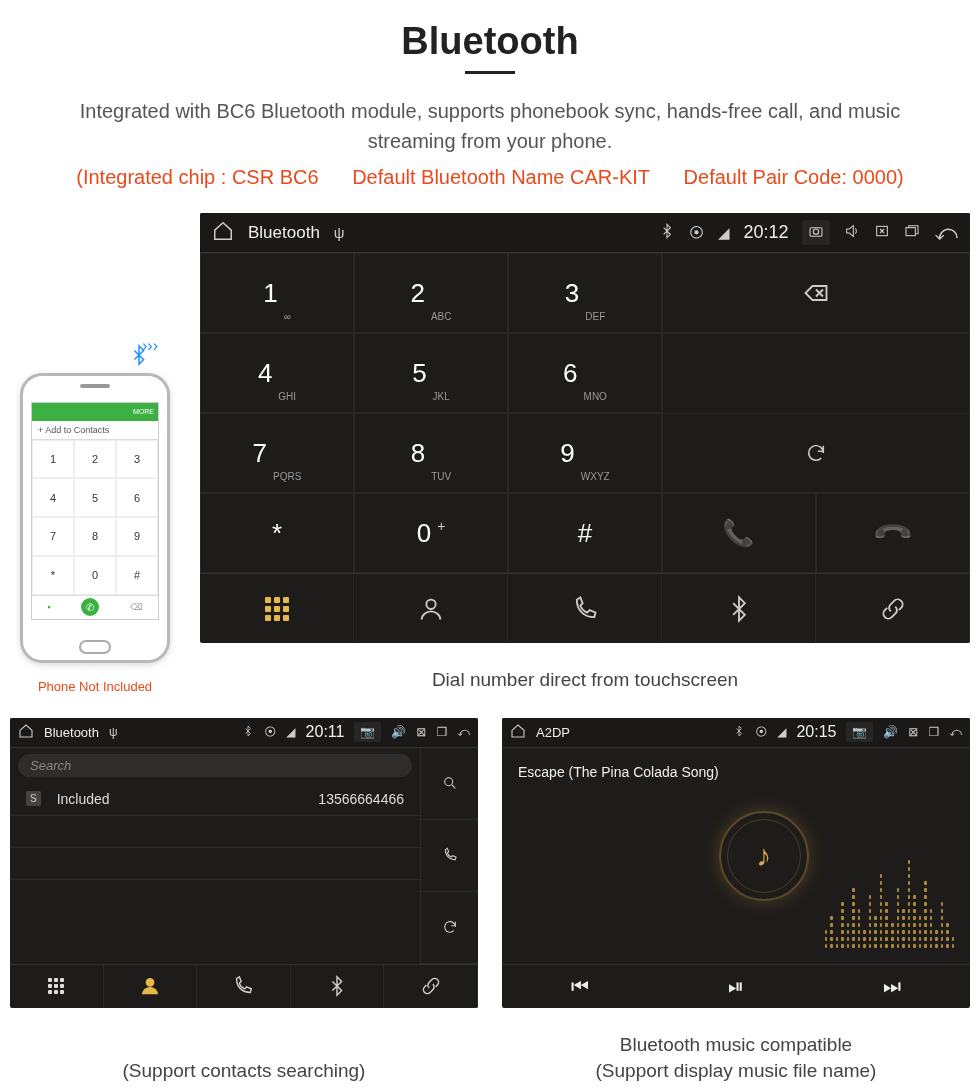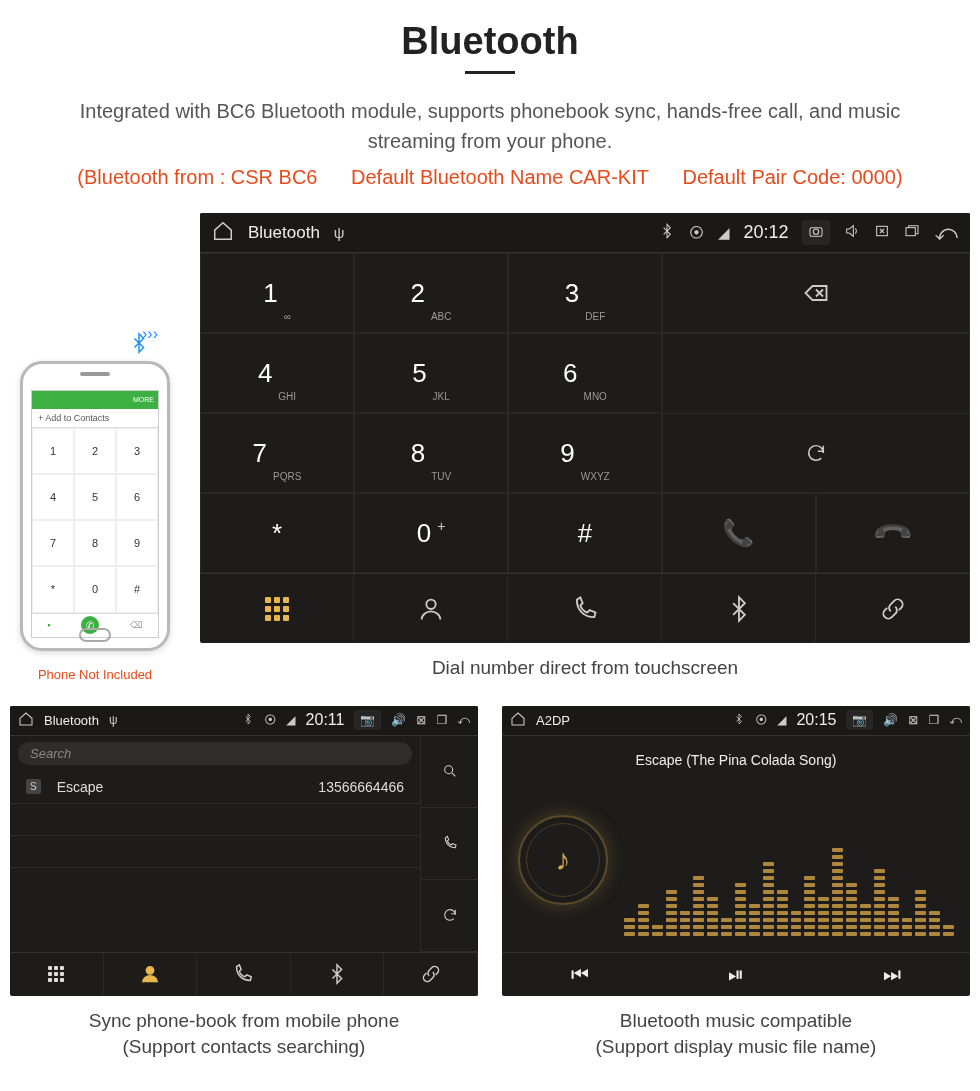--- a/index.html
+++ b/index.html
@@ -3,27 +3,27 @@
 <meta charset="utf-8">
 <style>
 *{box-sizing:border-box;margin:0;padding:0;font-family:Arial,Helvetica,sans-serif}
 body{width:980px;background:#fff;color:#333;padding:20px 10px}
 .title{text-align:center;font-size:38px;font-weight:700;color:#222;margin-bottom:8px}
 .title-underline{width:50px;height:3px;background:#222;margin:6px auto 22px}
 .subtitle{text-align:center;font-size:20px;color:#555;line-height:1.5;margin-bottom:10px;padding:0 40px}
 .redline{text-align:center;font-size:20px;color:#e84a1c;margin-bottom:24px}
 .redline span{margin:0 14px}
 .row{display:flex;gap:20px;margin-bottom:10px}
-.caption{text-align:center;font-size:19px;color:#444;margin-top:12px;line-height:1.4}
+.caption{text-align:center;font-size:19px;color:#444;margin-top:24px;line-height:1.4}
 
 
 .phone-col{width:170px;flex-shrink:0;display:flex;flex-direction:column;align-items:center;justify-content:flex-end}
 .bt-signal{align-self:flex-end;margin-right:30px;color:#1e90ff;font-size:28px;position:relative}
 .bt-signal .waves{position:absolute;top:-4px;left:14px;font-size:16px;color:#1e90ff}
-.phone-frame{width:150px;height:290px;border:3px solid #b8b8b8;border-radius:22px;background:#fff;padding:26px 8px 10px;position:relative;box-shadow:0 2px 6px rgba(0,0,0,.15)}
+.phone-frame{width:150px;height:290px;border:3px solid #b8b8b8;border-radius:22px;background:#fff;padding:26px 8px 40px;position:relative;box-shadow:0 2px 6px rgba(0,0,0,.15)}
 .phone-frame .speaker{position:absolute;top:8px;left:50%;transform:translateX(-50%);width:30px;height:4px;background:#999;border-radius:2px}
 .phone-frame .home-btn{position:absolute;bottom:6px;left:50%;transform:translateX(-50%);width:32px;height:14px;border:2px solid #aaa;border-radius:8px}
 .phone-screen{height:100%;border:1px solid #ccc;font-size:9px;display:flex;flex-direction:column}
 .ps-top{background:#3cb043;height:18px}
 .ps-add{padding:4px 6px;border-bottom:1px solid #ddd;font-size:9px;color:#555}
 .ps-pad{flex:1;display:grid;grid-template-columns:repeat(3,1fr)}
 .ps-pad div{border:1px solid #eee;display:flex;align-items:center;justify-content:center;font-size:11px;color:#333}
 .ps-bot{height:24px;display:flex;align-items:center;justify-content:space-around;border-top:1px solid #ddd}
 .ps-bot .dial{width:18px;height:18px;background:#3cb043;border-radius:50%;color:#fff;display:flex;align-items:center;justify-content:center;font-size:10px}
 .phone-note{color:#e84a1c;font-size:13px;margin-top:16px}
@@ -69,21 +69,21 @@
 
 .pb-body{display:flex;height:216px}
 .pb-left{flex:1;display:flex;flex-direction:column}
 .pb-search{margin:6px 8px;background:#2f2d2b;border-radius:12px;padding:4px 12px;color:#888;font-size:13px;font-style:italic}
 .pb-row{padding:8px 16px;border-bottom:1px solid #2e2c2a;display:flex;gap:16px;align-items:center;font-size:14px}
 .pb-row .tag{background:#444;color:#ccc;font-size:10px;padding:2px 4px;border-radius:2px}
 .pb-right{width:58px;display:flex;flex-direction:column;border-left:1px solid #2e2c2a}
 .pb-right .rbtn{flex:1;display:flex;align-items:center;justify-content:center;font-size:18px;color:#ccc;border-bottom:1px solid #2e2c2a;cursor:pointer}
 
 
-.a2-body{height:216px;display:flex;flex-direction:column;padding:10px 16px}
+.a2-body{height:216px;display:flex;flex-direction:row;padding:10px 16px}
 .a2-song{text-align:center;color:#eee;font-size:14px;margin:6px 0 10px}
 .a2-viz{flex:1;display:flex;align-items:flex-end;gap:16px}
 .a2-disc{width:90px;height:90px;border-radius:50%;border:2px solid #5a4a28;display:flex;align-items:center;justify-content:center;align-self:center;position:relative;box-shadow:0 0 18px rgba(214,168,76,.25)}
 .a2-disc::before{content:"";position:absolute;inset:6px;border:1px solid #4a3d22;border-radius:50%}
 .a2-disc .note{color:#d6a84c;font-size:30px}
 .a2-bars{flex:1;display:flex;align-items:flex-end;gap:3px;height:100px;padding-bottom:6px}
 .a2-bars span{flex:1;display:flex;flex-direction:column-reverse;gap:3px}
 .a2-bars i{display:block;width:100%;height:4px;background:#c79a42;border-radius:1px;opacity:.85}
 .a2-ctrl{height:44px;display:flex;border-top:1px solid #333}
 .a2-ctrl .cbtn{flex:1;display:flex;align-items:center;justify-content:center;font-size:20px;color:#eee;cursor:pointer}
@@ -99,21 +99,21 @@
 .row2{display:flex;gap:24px;margin-top:24px}
 .col{flex:1}
 </style>
 </head>
 <body>
 
 <h1 class="title">Bluetooth</h1>
 <div class="title-underline"></div>
 <p class="subtitle">Integrated with BC6 Bluetooth module, supports phonebook sync, hands-free call, and music streaming from your phone.</p>
 <p class="redline">
-  <span>(Bluetooth from : CSR BC6</span>
+  <span>(Integrated chip : CSR BC6</span>
   <span>Default Bluetooth Name CAR-KIT</span>
   <span>Default Pair Code: 0000)</span>
 </p>
 
 <div class="row">
 
   <div class="phone-col">
     <div class="bt-signal">
       <svg class="svg-ico" viewBox="0 0 24 24" style="stroke:#1e90ff">
           <path d="M7 7l10 10-5 5V2l5 5L7 17"></path>
@@ -319,21 +319,21 @@
         <span class="si">🔊</span>
         <span class="si">⊠</span>
         <span class="si">❐</span>
         <span class="si">⤺</span>
       </div>
       <div class="pb-body">
         <div class="pb-left">
           <div class="pb-search">Search</div>
           <div class="pb-row">
             <span class="tag">S</span>
-            <span>Escape</span>
+            <span>Included</span>
             <span style="flex:1"></span>
             <span>13566664466</span>
           </div>
           <div class="pb-row" style="height:32px"></div>
           <div class="pb-row" style="height:32px"></div>
           <div class="pb-row" style="height:32px;border-bottom:none"></div>
         </div>
         <div class="pb-right">
           <div class="rbtn">
               <svg class="svg-ico sm" viewBox="0 0 24 24">
@@ -384,21 +384,21 @@
             </svg>
           </div>
         <div class="tab">
             <svg class="svg-ico" viewBox="0 0 24 24">
               <path d="M10 14a4 4 0 010-6l3-3a4 4 0 016 6l-2 2M14 10a4 4 0 010 6l-3 3a4 4 0 01-6-6l2-2"></path>
             </svg>
           </div>
       </div>
     </div>
     <div class="caption">
-      <span>Sync phone-book from mobile phone</span><br><span>(Support contacts searching)</span>
+      <br><span>(Support contacts searching)</span>
     </div>
   </div>
 
   <div class="col">
     <div class="panel small">
       <div class="statusbar small">
         <span><svg class="svg-ico sm" viewBox="0 0 24 24">
               <path d="M3 11l9-8 9 8v10H3z"></path>
             </svg></span>
         <span class="app-name">A2DP</span>

